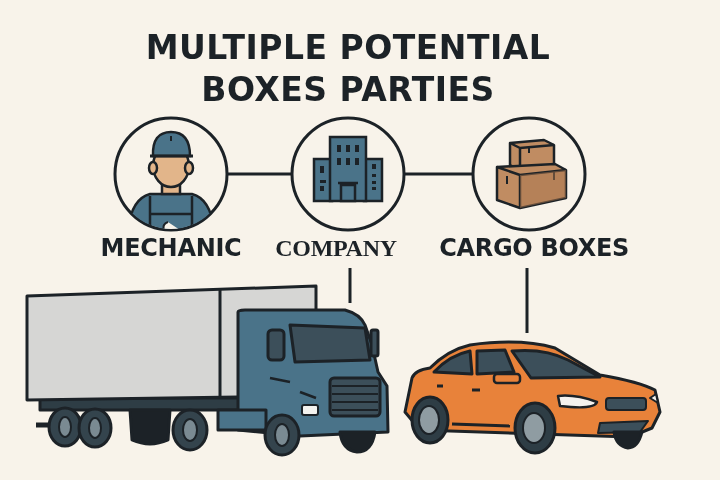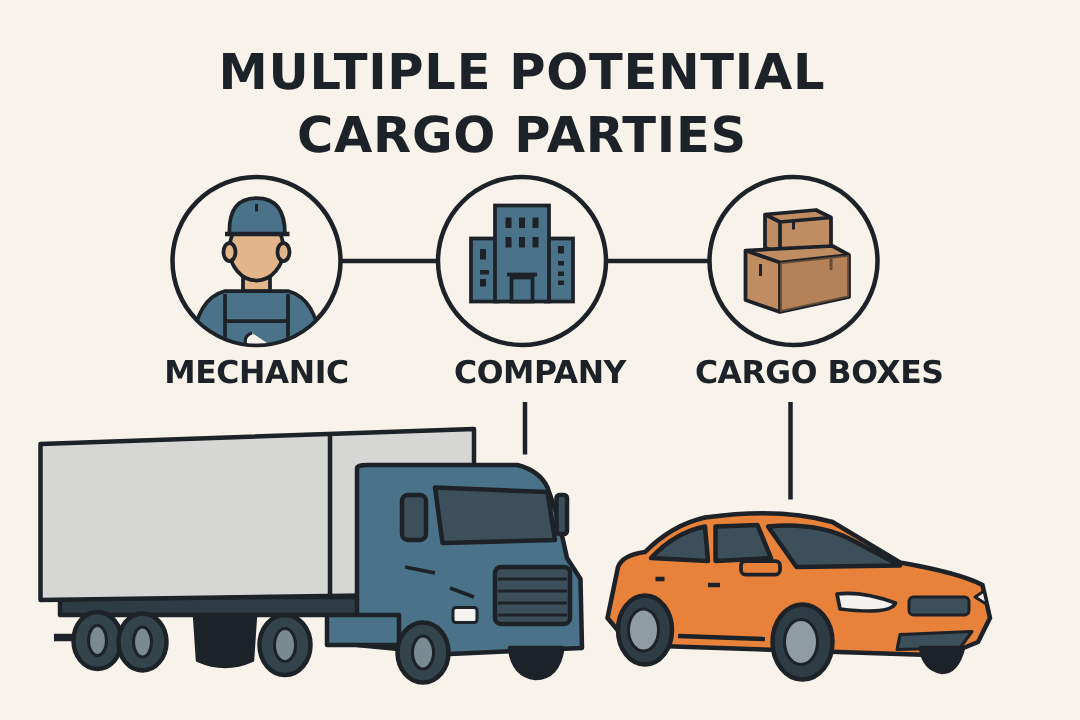--- a/index.html
+++ b/index.html
@@ -10,31 +10,31 @@
     position: relative;
   }
   .title {
     position: absolute; left: 0; width: 696px; text-align: center;
     font-weight: bold; color: #1c2227; font-size: 33px; letter-spacing: 0.5px;
     line-height: 44px;
   }
   .title.l1 { top: 26px; }
   .title.l2 { top: 68px; }
   .label {
-    position: absolute; font-weight: bold; color: #1c2227; font-size: 21px;
+    position: absolute; font-weight: bold; color: #1c2227; font-size: 24px;
     text-align: center; width: 200px; line-height: 24px; top: 236px;
     letter-spacing: -0.3px;
   }
   svg.scene { position: absolute; left: 0; top: 0; }
 </style>
 </head>
 <body>
 
 <div class="title l1">MULTIPLE POTENTIAL</div>
-<div class="title l2">CARGO PARTIES</div>
+<div class="title l2">BOXES PARTIES</div>
 
 <svg class="scene" width="720" height="480" viewBox="0 0 720 480">
 
   <g stroke="#1c2227" stroke-width="3" fill="none">
     <line x1="228" y1="174" x2="292" y2="174"></line>
     <line x1="405" y1="174" x2="473" y2="174"></line>
     <line x1="350" y1="268" x2="350" y2="303"></line>
     <line x1="527" y1="268" x2="527" y2="333"></line>
   </g>
 
@@ -162,14 +162,14 @@
 
     <ellipse cx="430" cy="420" rx="18" ry="23" fill="#2e3d45"></ellipse>
     <ellipse cx="429" cy="420" rx="10" ry="14" fill="#8f9ca2" stroke-width="2"></ellipse>
     <ellipse cx="535" cy="428" rx="20" ry="25" fill="#2e3d45"></ellipse>
     <ellipse cx="534" cy="428" rx="11" ry="15" fill="#8f9ca2" stroke-width="2"></ellipse>
     <path d="M614 432 L642 432 Q638 448 628 448 Q616 446 614 432 Z" fill="#1c2227"></path>
   </g>
 </svg>
 
 <div class="label" style="left:71px;">MECHANIC</div>
-<div class="label" style="left:260px;">COMPANY</div>
+<div class="label" style="left:236px;font-family:Liberation Serif, serif;">COMPANY</div>
 <div class="label" style="left:429px;text-align:right;">CARGO BOXES</div>
 
 </body></html>

